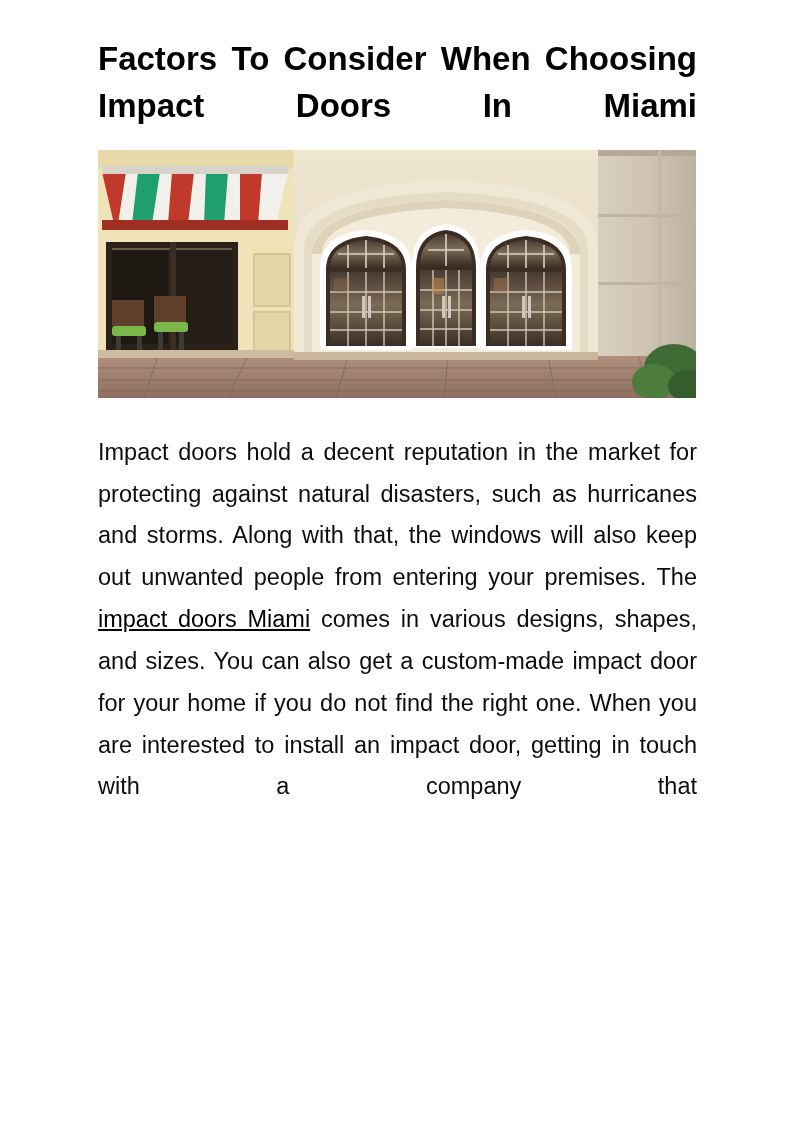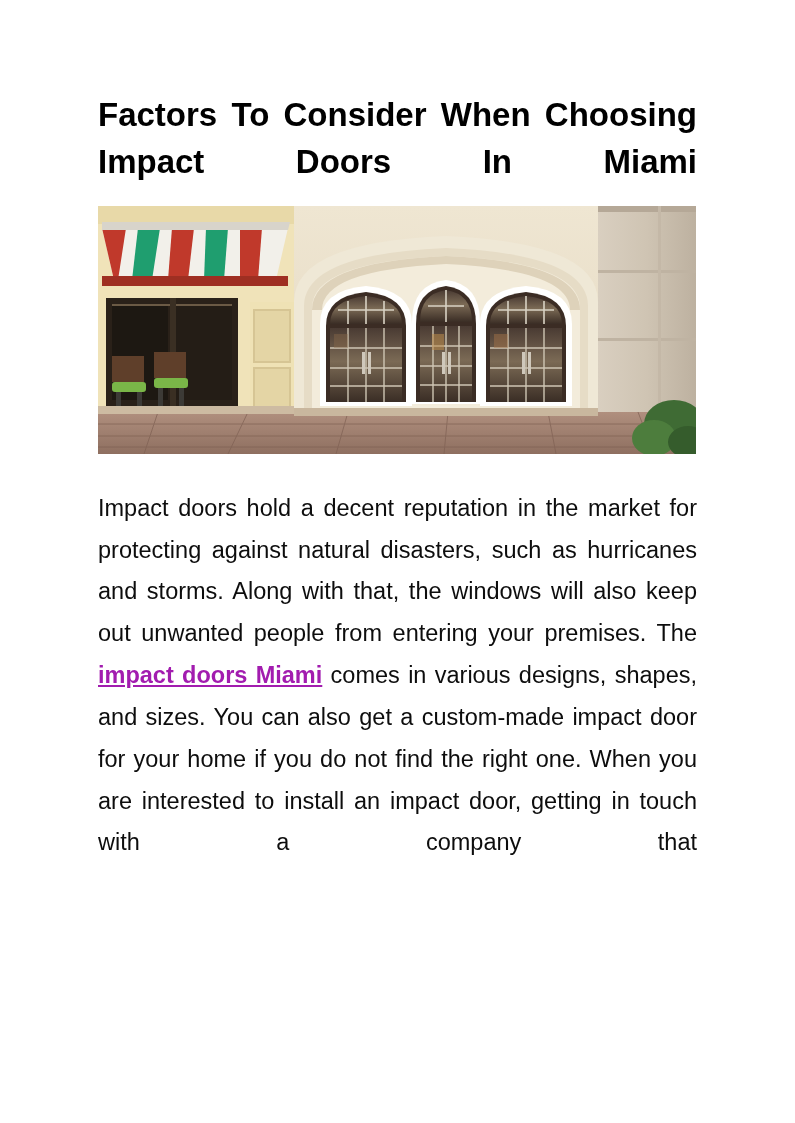--- a/index.html
+++ b/index.html
@@ -13,21 +13,21 @@
     font-family: "Liberation Sans", sans-serif;
     color: #000000;
     overflow: hidden;
   }
   .page {
     position: relative;
     width: 795px;
     height: 1110px;
     background: #ffffff;
     box-sizing: border-box;
-    padding: 92px 98px 0 98px;
+    padding: 36px 98px 0 98px;
   }
   .doc-title {
     font-size: 33px;
     font-weight: bold;
     line-height: 1.42;
     text-align: justify;
     text-align-last: justify;
     letter-spacing: 0px;
     margin: 0 0 18px 0;
     color: #000000;
@@ -45,22 +45,22 @@
   }
   .body-text {
     font-size: 23.5px;
     line-height: 1.78;
     text-align: justify;
     text-align-last: justify;
     color: #0d0d0d;
     margin: 0;
   }
   .body-text .link {
-    color: #a21caf;
-    font-weight: bold;
+    color: #000000;
+    font-weight: normal;
     text-decoration: underline;
     cursor: pointer;
   }
 </style>
 </head>
 <body>
 
 <div class="page">
 
   <h1 class="doc-title">Factors To Consider When Choosing Impact Doors In Miami</h1>

